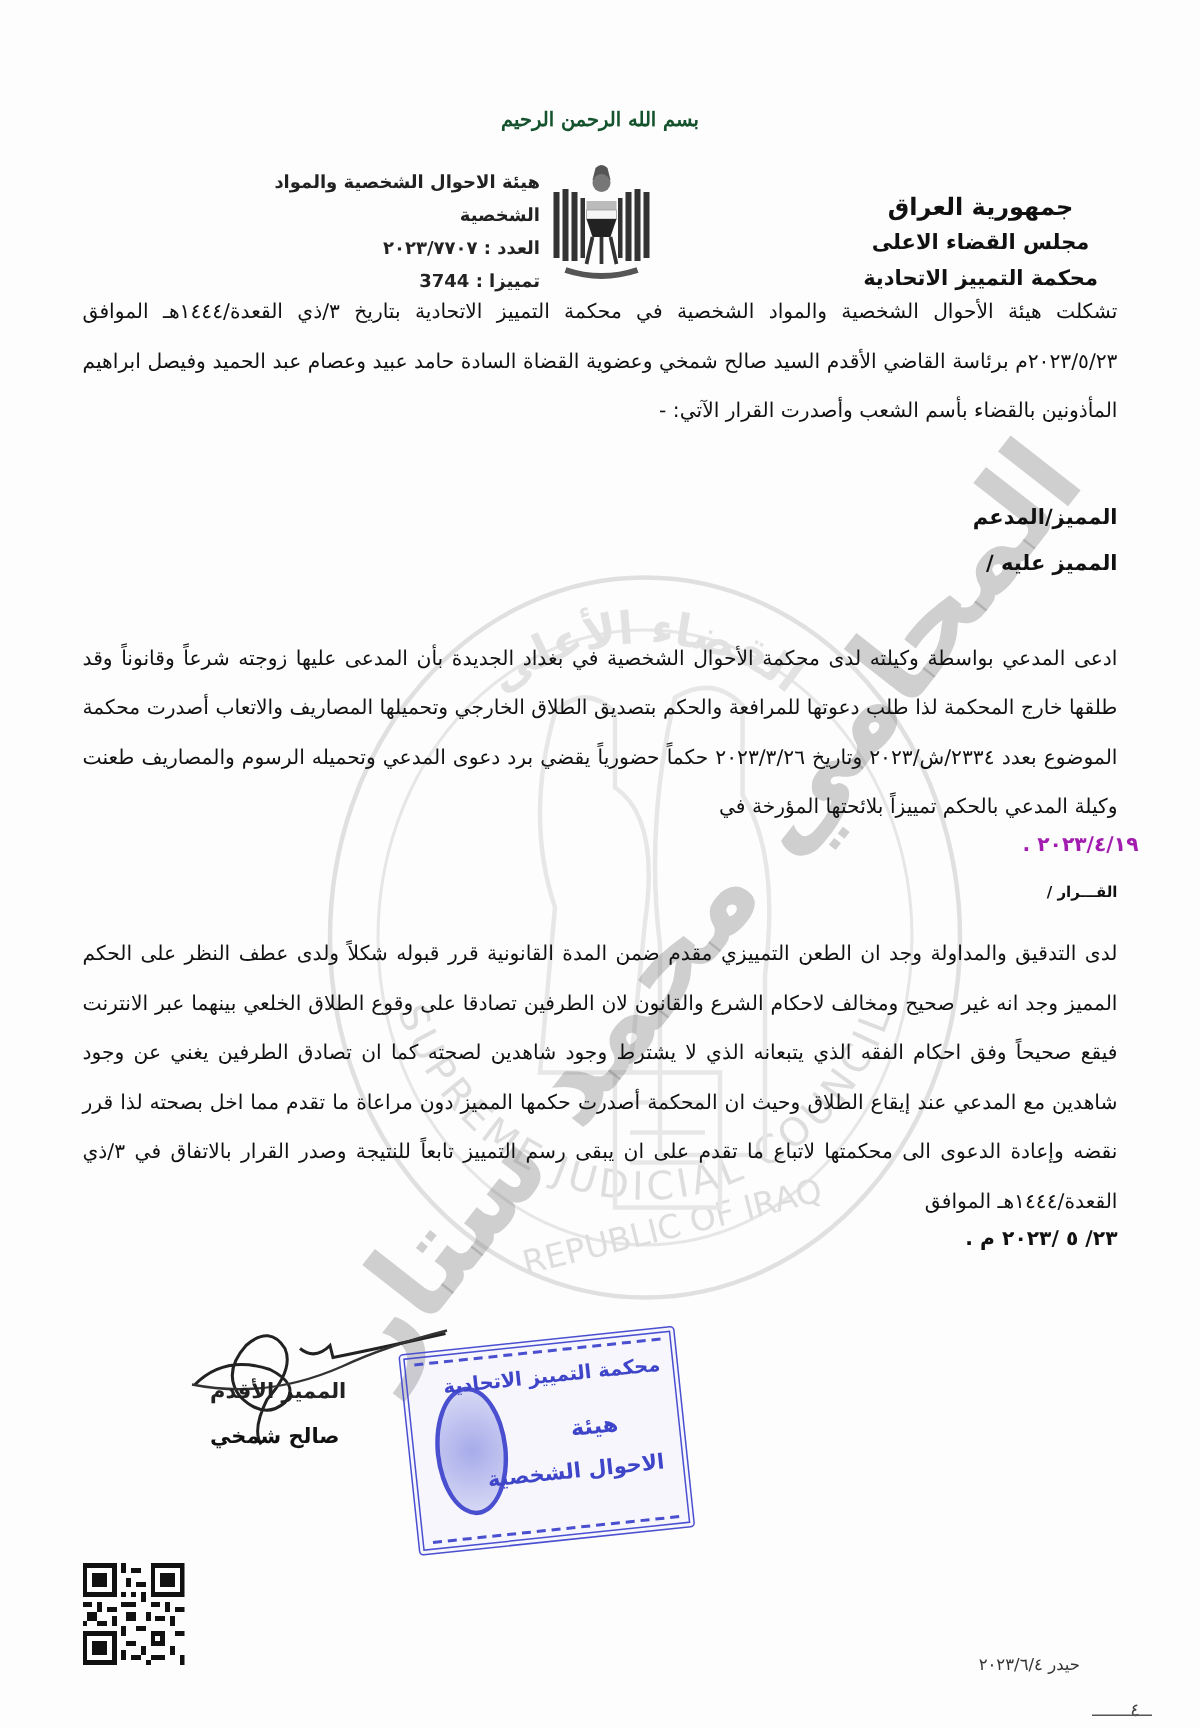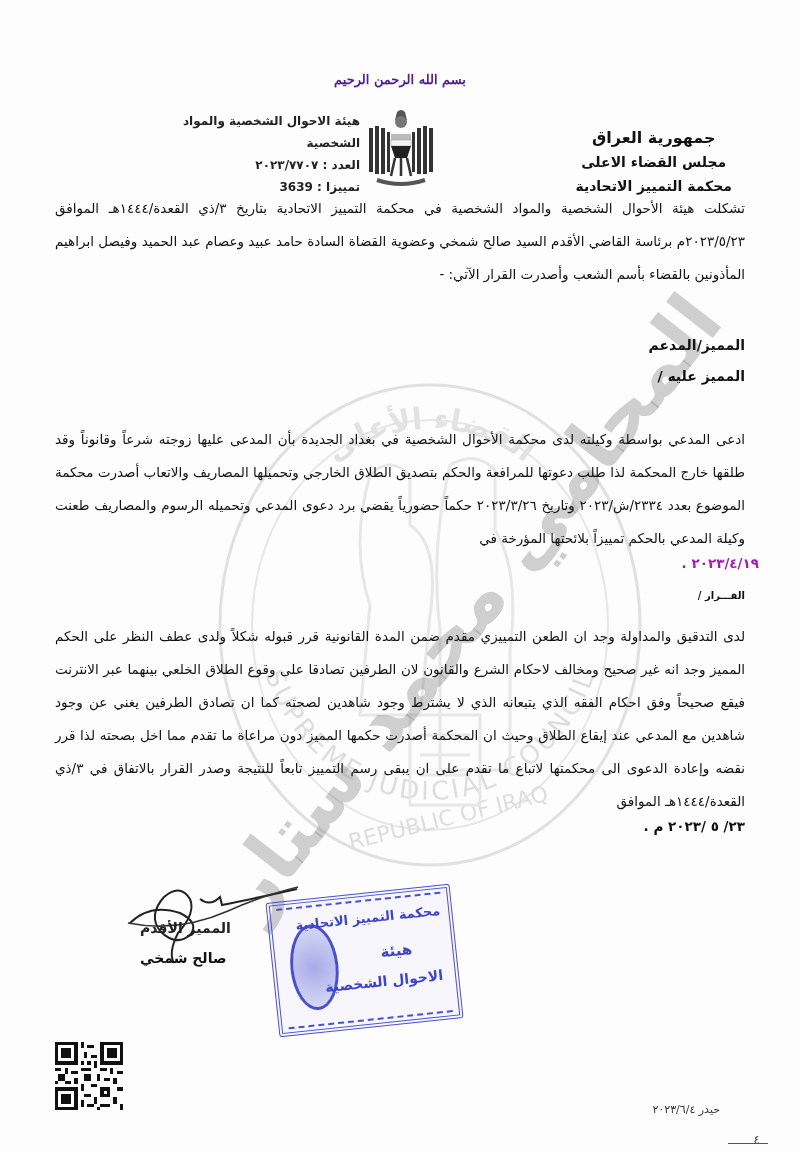--- a/index.html
+++ b/index.html
@@ -21,21 +21,21 @@
     position: absolute; left: 90px; top: 560px; width: 760px;
     transform: rotate(-52deg); transform-origin: center;
     font-family: "DejaVu Sans", sans-serif; font-weight: bold;
     font-size: 78px; color: rgba(120,120,120,0.35);
     white-space: nowrap; text-align: center; pointer-events: none;
     letter-spacing: 2px;
   }
 
   .basmala {
     position: absolute; top: 72px; left: 0; right: 0; text-align: center;
-    font-family: "DejaVu Serif", serif; font-size: 13px; font-weight: bold; color: #4c1d95;
+    font-family: "DejaVu Serif", serif; font-size: 13px; font-weight: bold; color: #14532d;
   }
 
   .hdr-right {
     position: absolute; top: 110px; right: 68px; text-align: center;
     font-weight: bold; font-size: 14px; line-height: 24px; color: #111;
   }
   .hdr-right .l1 { font-size: 16px; margin-top: 16px; }
   .hdr-left {
     position: absolute; top: 110px; left: 130px; width: 230px; text-align: right;
     font-size: 12px; line-height: 22px; color: #222; font-weight: bold;
@@ -166,21 +166,21 @@
   </svg>
 
   <div class="hdr-left">
     <div>هيئة الاحوال الشخصية والمواد الشخصية</div>
     <div>
       <span>العدد :</span>
       <span>٢٠٢٣/٧٧٠٧</span>
     </div>
     <div>
       <span>تمييزا :</span>
-      <span>3639</span>
+      <span>3744</span>
     </div>
   </div>
 
   <p class="para intro">تشكلت هيئة الأحوال الشخصية والمواد الشخصية في محكمة التمييز الاتحادية بتاريخ ٣/ذي القعدة/١٤٤٤هـ الموافق ٢٠٢٣/٥/٢٣م برئاسة القاضي الأقدم السيد صالح شمخي وعضوية القضاة السادة حامد عبيد وعصام عبد الحميد وفيصل ابراهيم المأذونين بالقضاء بأسم الشعب وأصدرت القرار الآتي: -</p>
 
   <div class="parties">
     <div>المميز/المدعم</div>
     <div>المميز عليه /</div>
   </div>
 

